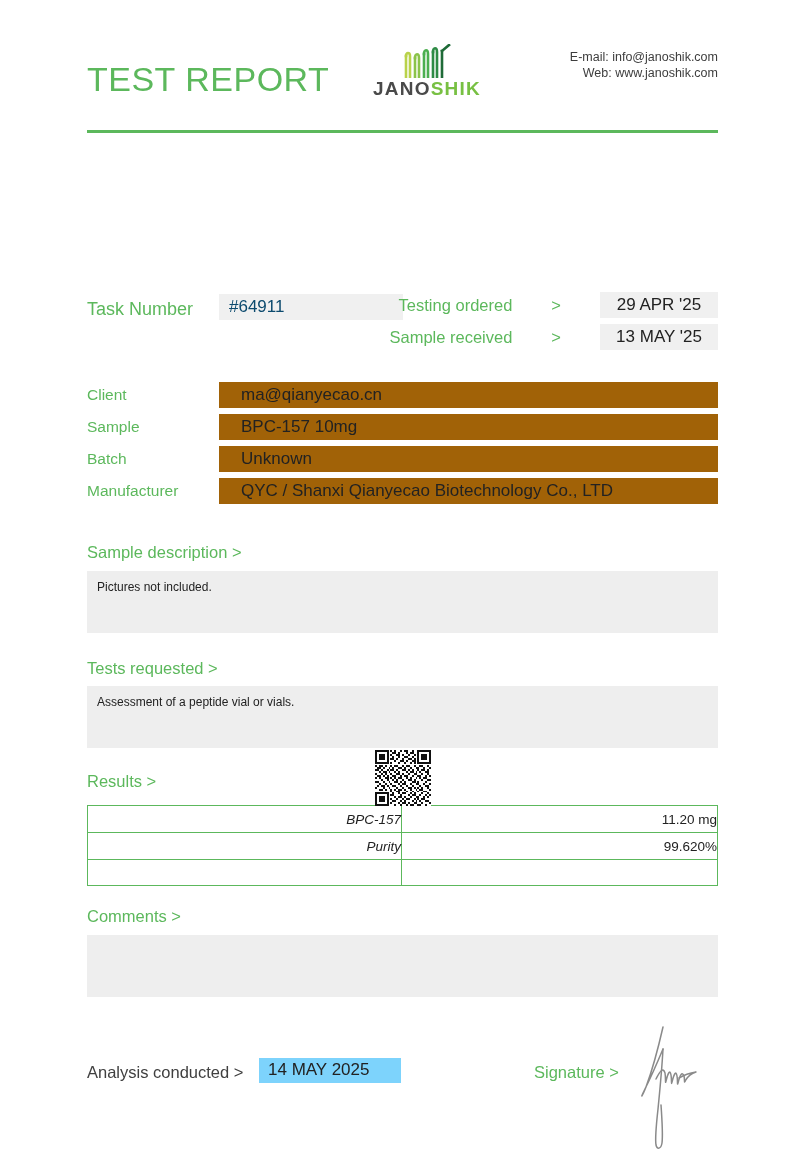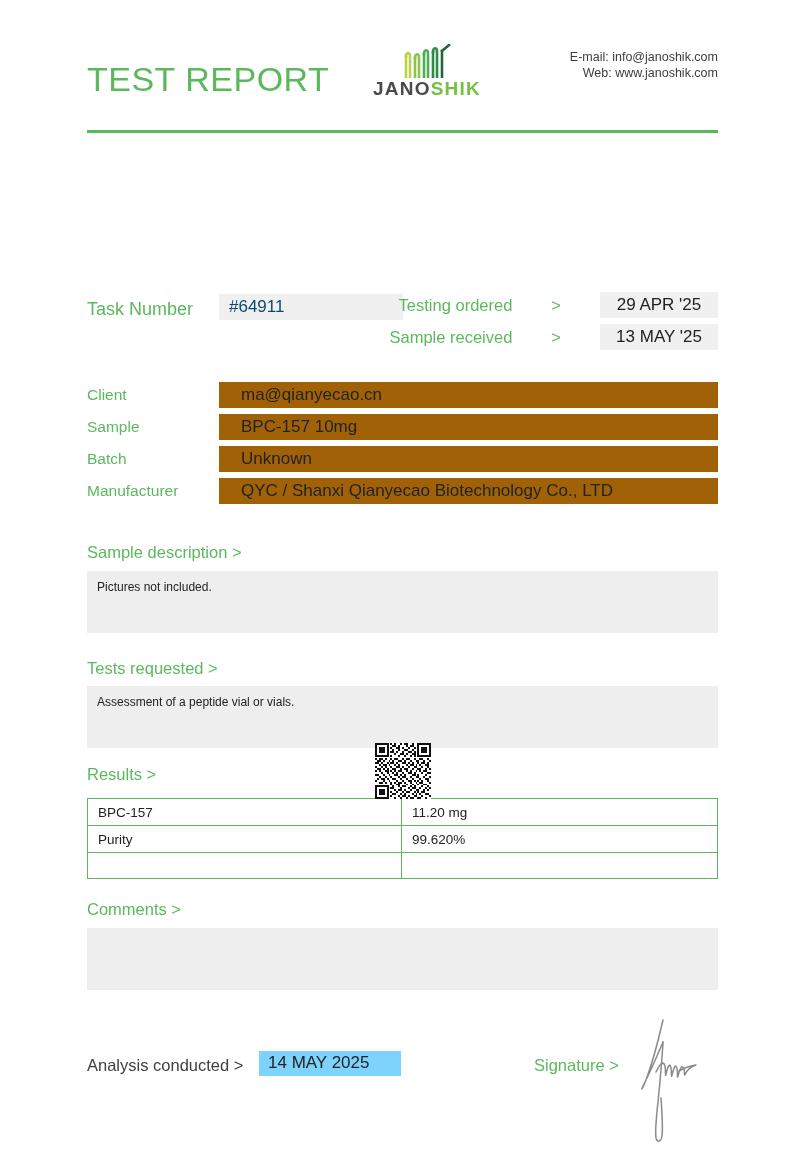--- a/index.html
+++ b/index.html
@@ -229,21 +229,21 @@
   }
   table.results td {
     border: 1px solid #5cb85c;
     height: 26px;
     font-size: 13.5px;
     color: #222;
     padding: 2px 0 0 10px;
     line-height: 24px;
     box-sizing: border-box;
   }
-  table.results td.c1 { width: 314px; }
+  table.results td.c1 { width: 314px; font-style: italic; }
 
   
   .analysis-row {
     position: relative;
     height: 110px;
     margin-top: 48px;
   }
   .analysis-caption {
     position: absolute;
     left: 0;
@@ -365,21 +365,21 @@
     <div class="section" style="margin-top:40px;">
       <div class="section-title">Sample description &gt;</div>
       <div class="textbox">Pictures not included.</div>
     </div>
 
     <div class="section" style="margin-top:27px;">
       <div class="section-title">Tests requested &gt;</div>
       <div class="textbox">Assessment of a peptide vial or vials.</div>
     </div>
 
-    <div class="section" style="margin-top:4px;">
+    <div class="section" style="margin-top:11px;text-align:right;">
       <div class="results-head">
         <div class="results-title">Results &gt;</div>
         <svg class="qr" viewBox="0 0 29 29" shape-rendering="crispEdges">
           <rect width="29" height="29" fill="#ffffff"></rect>
           <g fill="#111111">
             <rect x="0" y="0" width="7" height="1"></rect>
               <rect x="0" y="6" width="7" height="1"></rect>
             <rect x="0" y="0" width="1" height="7"></rect>
               <rect x="6" y="0" width="1" height="7"></rect>
             <rect x="2" y="2" width="3" height="3"></rect>

